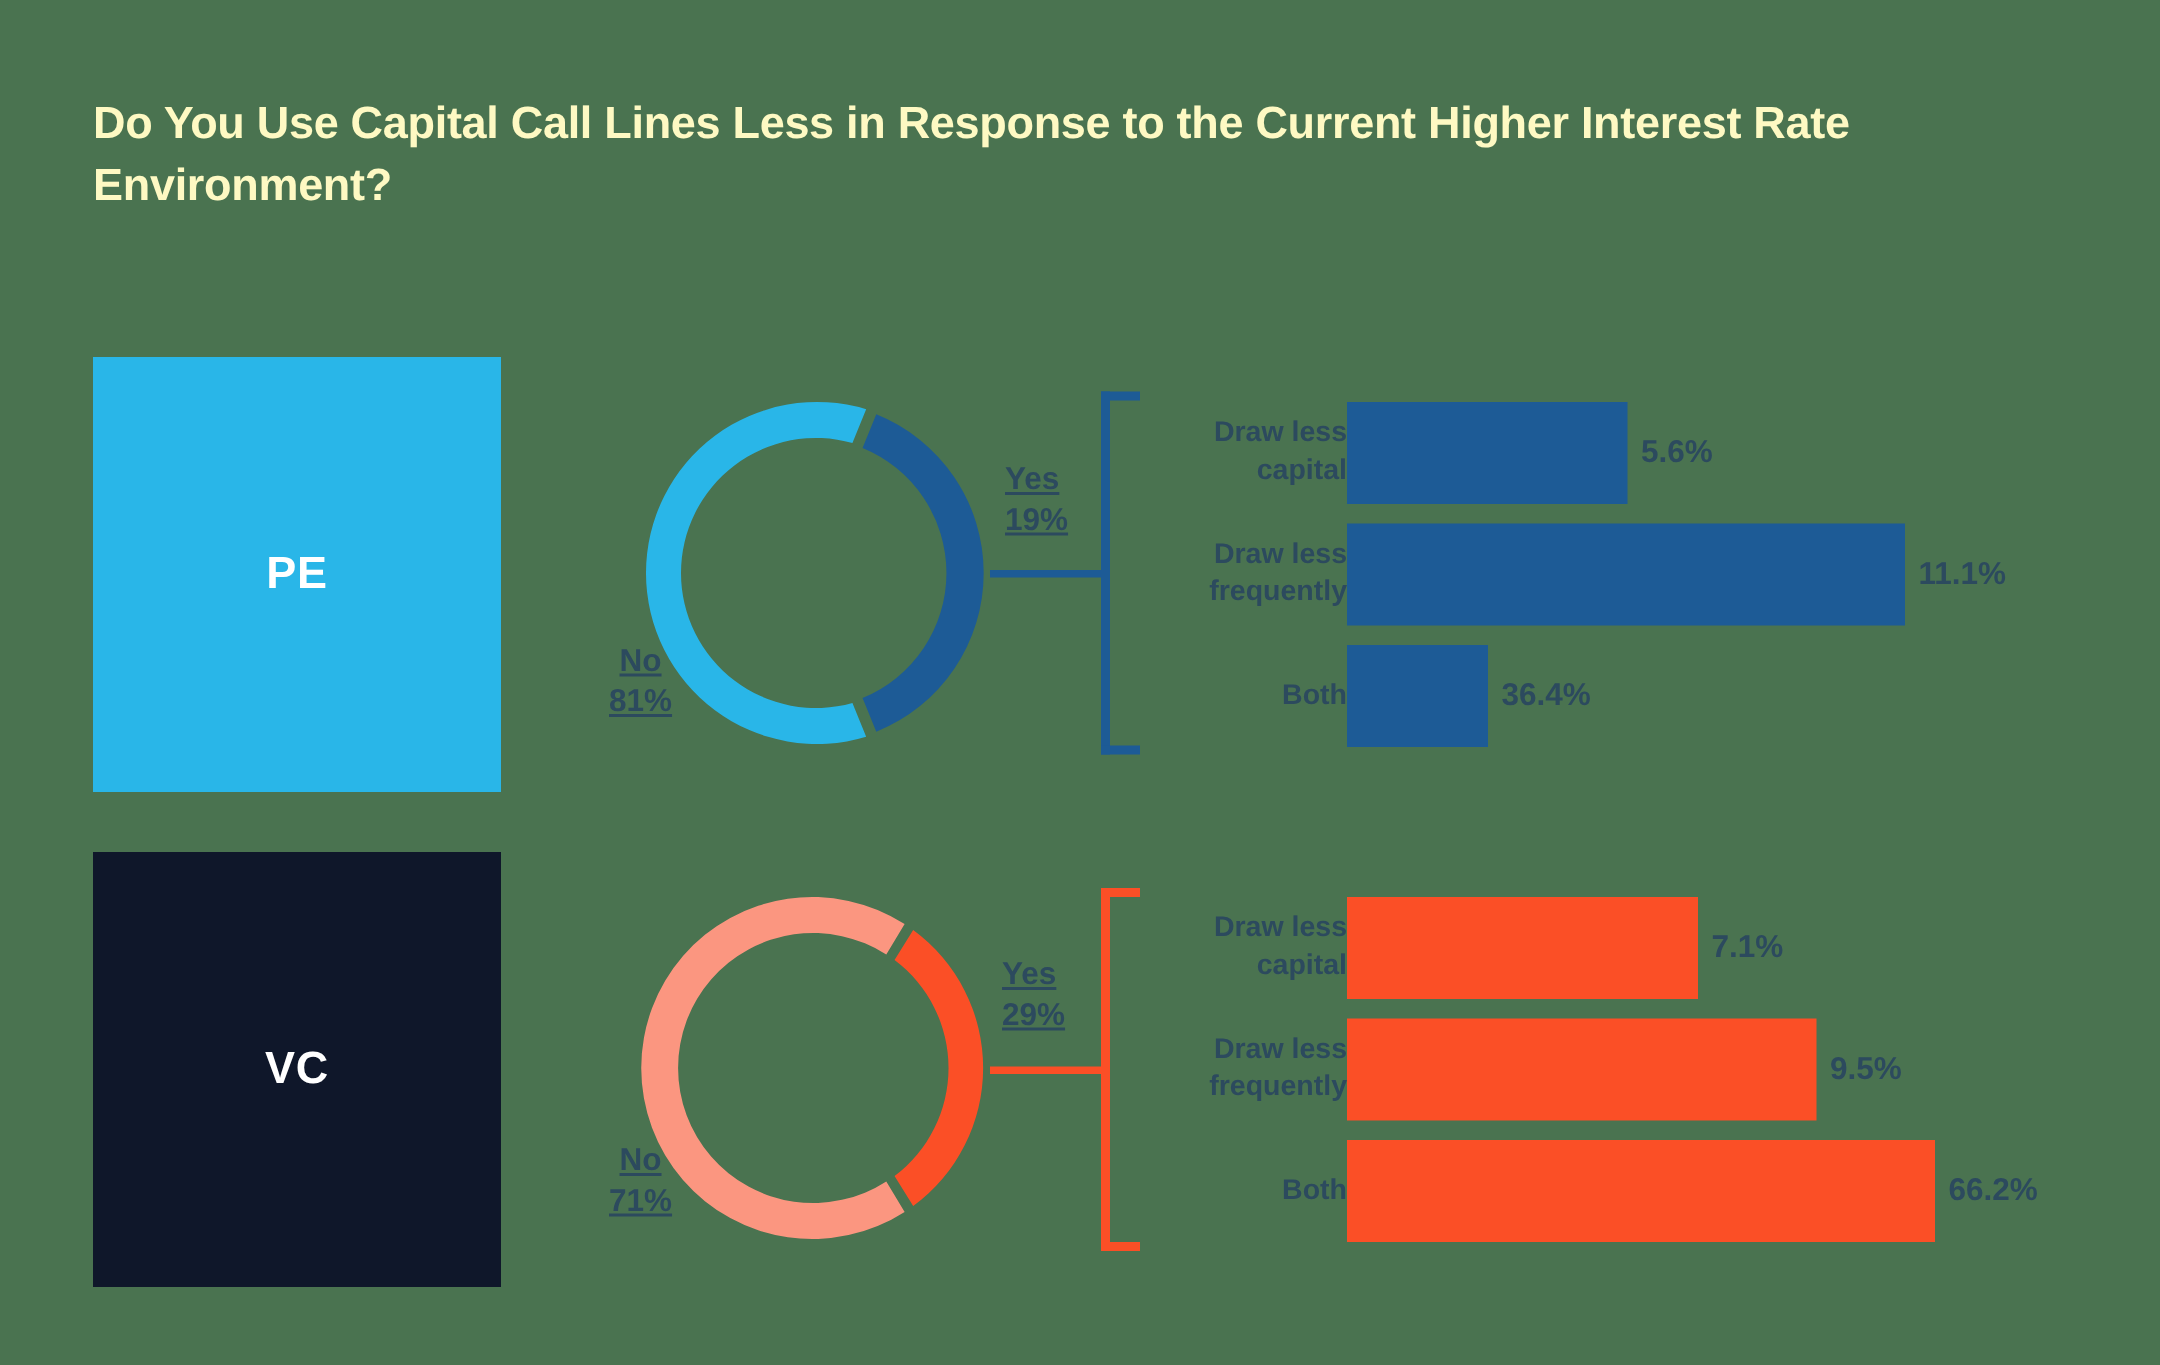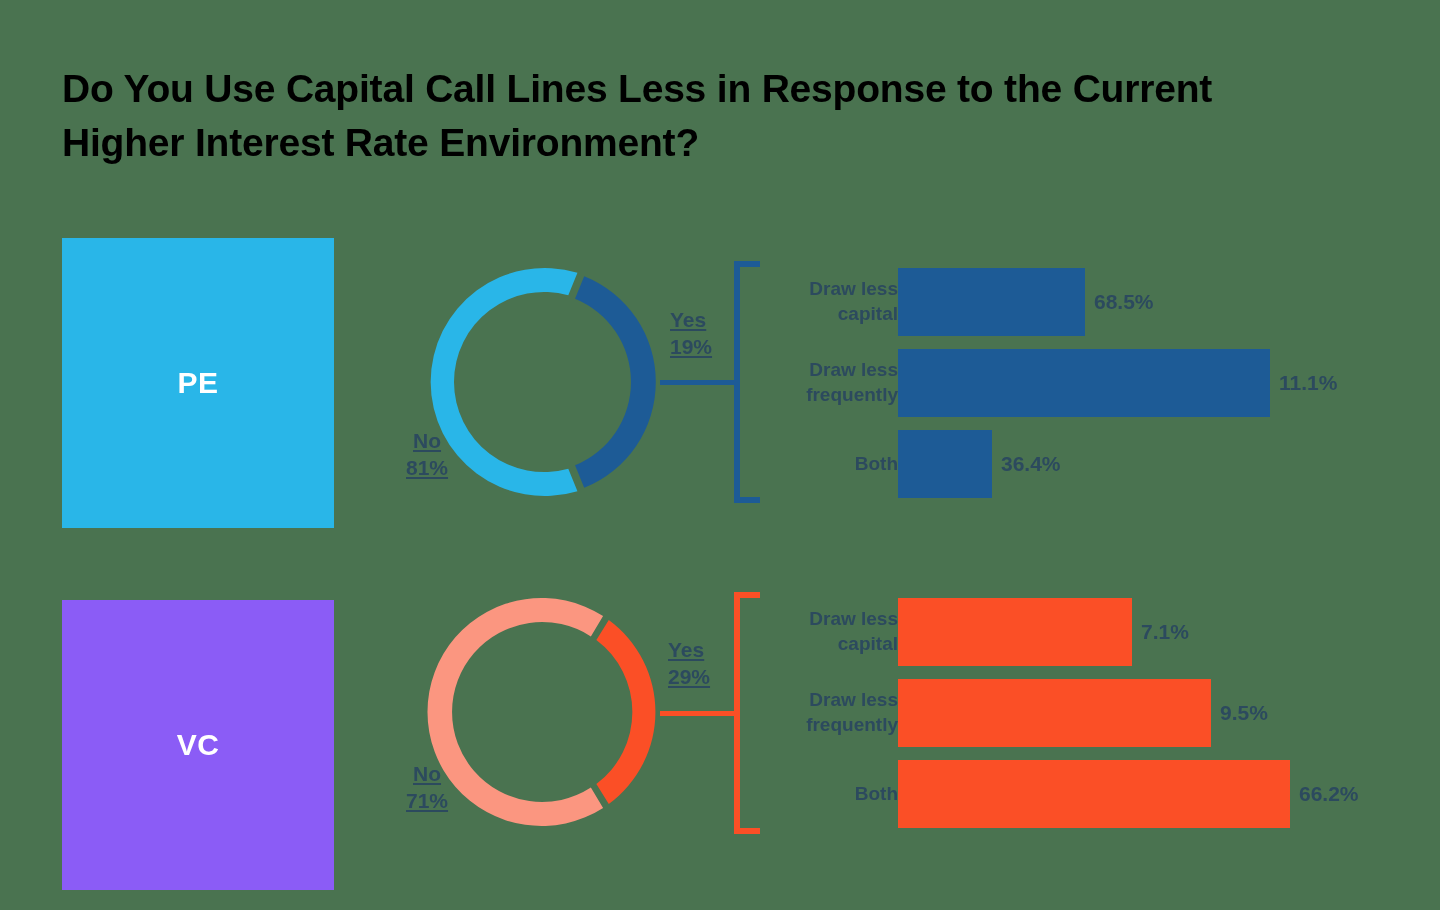--- a/index.html
+++ b/index.html
@@ -18,39 +18,39 @@
     position: absolute;
     inset: 0;
   }
 
   
   .title {
     position: absolute;
     left: 62px;
     top: 62px;
     width: 1240px;
-    font-size: 39px;
+    font-size: 30px;
     font-weight: bold;
     line-height: 1.38;
-    color: #000000;
+    color: #fef9c3;
     letter-spacing: -0.2px;
   }
 
   
   .cat-block {
     position: absolute;
     left: 62px;
     width: 272px;
     height: 290px;
     display: flex;
     align-items: center;
     justify-content: center;
   }
   .cat-block.pe { top: 238px; background: #29b6e8; }
-  .cat-block.vc { top: 568px; background: #8b5cf6; margin-top: 32px; }
+  .cat-block.vc { top: 568px; background: #0f172a; }
   .cat-label {
     color: #ffffff;
     font-size: 30px;
     font-weight: bold;
     letter-spacing: 0.5px;
   }
 
   
   .donut-wrap {
     position: absolute;
@@ -202,21 +202,21 @@
     <div class="cap top"></div>
     <div class="spine"></div>
     <div class="cap bottom"></div>
   </div>
 
   <div class="bars pe">
     <div class="bar-row">
       <div class="bar-label">Draw less capital</div>
       <div class="bar-track">
         <div class="bar-fill" style="width:187px"></div>
-        <div class="bar-value">68.5%</div>
+        <div class="bar-value">5.6%</div>
       </div>
     </div>
     <div class="bar-row">
       <div class="bar-label">Draw less frequently</div>
       <div class="bar-track">
         <div class="bar-fill" style="width:372px"></div>
         <div class="bar-value">11.1%</div>
       </div>
     </div>
     <div class="bar-row">

